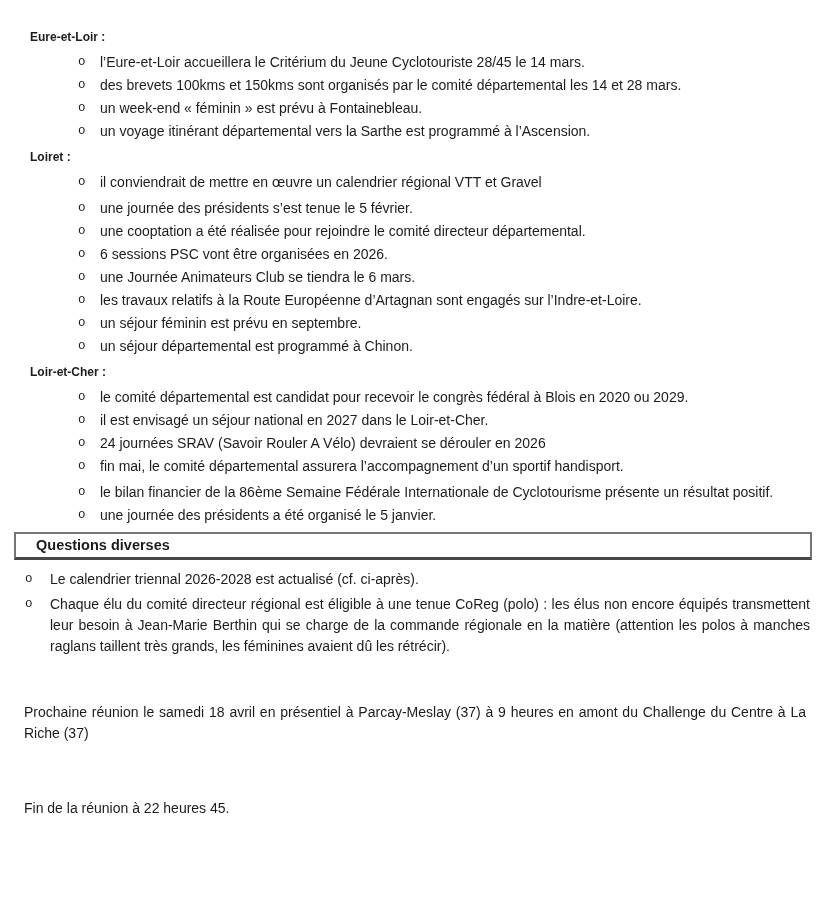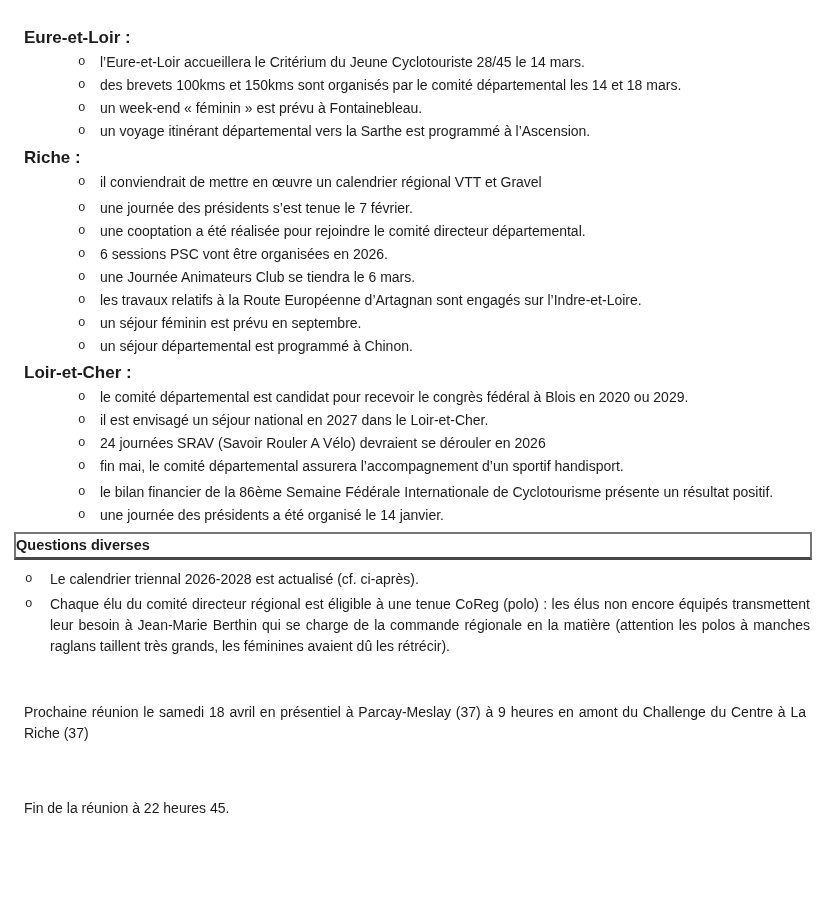--- a/index.html
+++ b/index.html
@@ -16,22 +16,22 @@
   .page {
     box-sizing: border-box;
     width: 825px;
     height: 917px;
     padding: 27px 15px 0 24px;
   }
   .section { margin: 0; }
   .section + .section { margin-top: 5px; }
   .section-title {
     font-weight: 700;
-    font-size: 17px;
-    margin: 0 0 4px 0;
+    font-size: 12px;
+    margin: 0 0 4px 6px;
   }
   .b-item {
     display: flex;
     margin: 0 0 2px 0;
   }
   .b-item .marker {
     flex: none;
     margin-left: 54px;
     width: 22px;
     font-family: "Liberation Mono", monospace;
@@ -40,21 +40,21 @@
     color: #1c1c1c;
   }
   .b-item .txt {
     flex: 1;
     text-align: justify;
   }
   .qd-box {
     margin: 6px -2px 9px -10px;
     border: 2px solid #767676;
     border-bottom: 3px solid #474747;
-    padding: 1px 0;
+    padding: 1px 20px;
   }
   .qd-box .qd-title {
     font-weight: 700;
     font-size: 14.5px;
     line-height: 21px;
   }
   .qd-list .b-item { margin: 0 0 4px 0; }
   .qd-list .b-item .marker { margin-left: 1px; width: 25px; }
   .closing-next {
     margin: 45px 4px 0 0;
@@ -73,50 +73,50 @@
   <div class="section">
     <div class="section-title">Eure-et-Loir :</div>
     <div class="section-items">
   <div class="b-item">
     <span class="marker">o</span>
     <span class="txt">l’Eure-et-Loir accueillera le Critérium du Jeune Cyclotouriste 28/45 le 14 mars.</span>
   </div>
 
   <div class="b-item">
     <span class="marker">o</span>
-    <span class="txt">des brevets 100kms et 150kms sont organisés par le comité départemental les 14 et 18 mars.</span>
+    <span class="txt">des brevets 100kms et 150kms sont organisés par le comité départemental les 14 et 28 mars.</span>
   </div>
 
   <div class="b-item">
     <span class="marker">o</span>
     <span class="txt">un week-end « féminin » est prévu à Fontainebleau.</span>
   </div>
 
   <div class="b-item">
     <span class="marker">o</span>
     <span class="txt">un voyage itinérant départemental vers la Sarthe est programmé à l’Ascension.</span>
   </div>
 </div>
   </div>
 
   <div class="section">
-    <div class="section-title">Riche :</div>
+    <div class="section-title">Loiret :</div>
     <div class="section-items">
   <div class="b-item">
     <span class="marker">o</span>
     <span class="txt">il conviendrait de mettre en œuvre un calendrier régional VTT et Gravel</span>
   </div>
 </div>
   </div>
 
   <div class="section">
     <div class="section-items">
   <div class="b-item">
     <span class="marker">o</span>
-    <span class="txt">une journée des présidents s’est tenue le 7 février.</span>
+    <span class="txt">une journée des présidents s’est tenue le 5 février.</span>
   </div>
 
   <div class="b-item">
     <span class="marker">o</span>
     <span class="txt">une cooptation a été réalisée pour rejoindre le comité directeur départemental.</span>
   </div>
 
   <div class="b-item">
     <span class="marker">o</span>
     <span class="txt">6 sessions PSC vont être organisées en 2026.</span>
@@ -171,21 +171,21 @@
 
   <div class="section">
     <div class="section-items">
   <div class="b-item">
     <span class="marker">o</span>
     <span class="txt">le bilan financier de la 86ème Semaine Fédérale Internationale de Cyclotourisme présente un résultat positif.</span>
   </div>
 
   <div class="b-item">
     <span class="marker">o</span>
-    <span class="txt">une journée des présidents a été organisé le 14 janvier.</span>
+    <span class="txt">une journée des présidents a été organisé le 5 janvier.</span>
   </div>
 </div>
   </div>
 </div>
 
   <div class="qd-box">
     <span class="qd-title">Questions diverses</span>
   </div>
 
   <div id="questions-container" class="qd-list">

